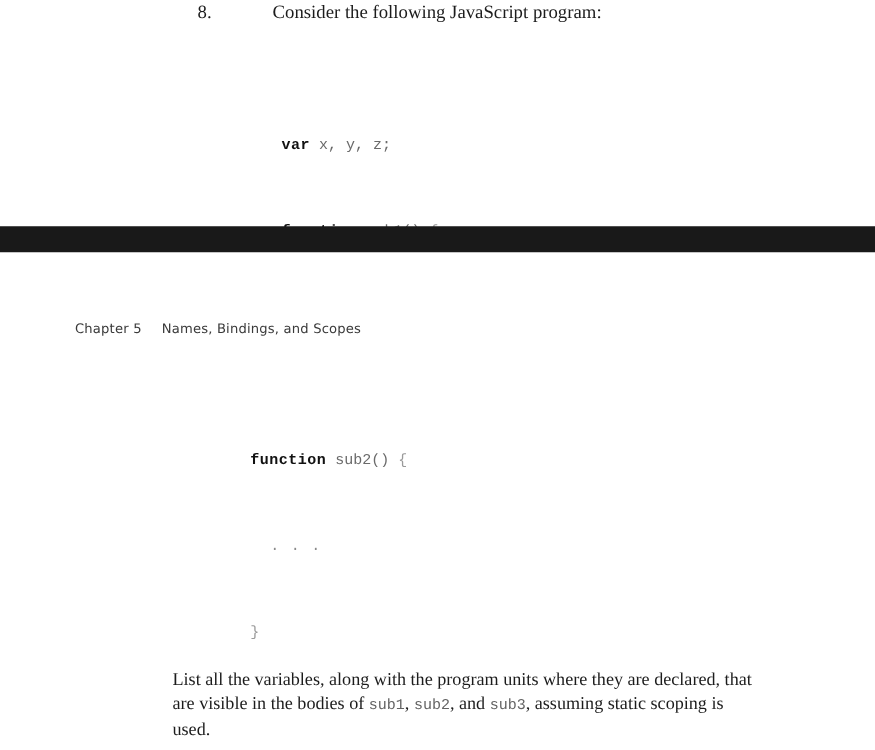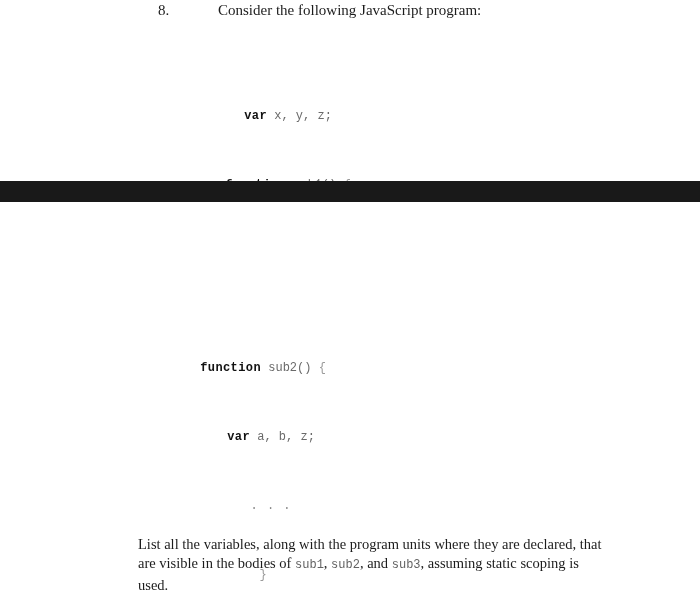--- a/index.html
+++ b/index.html
@@ -50,21 +50,20 @@
     margin-left: 36px;
   }
 
   
   .code-block {
     font-family: "Liberation Mono", "DejaVu Sans Mono", monospace;
     font-size: 12px;
     line-height: 23px;
     color: #6d6d6d;
     white-space: pre;
-    text-align: center;
   }
   .code-line {
     white-space: pre;
     height: 23px;
   }
   .kw {
     font-weight: bold;
     color: #111111;
     letter-spacing: 0.4px;
   }
@@ -166,28 +165,28 @@
       <span class="kw">var</span><span class="idf"> a, y, z;</span><span class="brace"></span>
     </div>
   </div>
 
 </div>
 
 <div class="page-separator" style="background: rgb(25, 25, 25);"></div>
 
 <div class="page-bottom">
 
+  <div class="running-head">
+    <span class="chapter-label">Chapter 5</span><span>Names, Bindings, and Scopes</span>
+  </div>
 
   <div class="code-block code-bottom">
     <div class="code-line indent-2">
       <span class="kw">function</span><span class="idf"> sub2()</span><span class="brace"> {</span>
     </div>
-    <div class="code-line indent-3" style="padding-left:34px;">
-      <span class="kw">var</span><span class="idf"> a, b, z;</span><span class="brace"></span>
-    </div>
     <div class="code-line" style="padding-left:34px;">
       <span class="kw"></span><span class="dots">. . .</span><span class="brace"></span>
     </div>
     <div class="code-line" style="padding-left:18px;">
       <span class="kw"></span><span class="idf"></span><span class="brace">}</span>
     </div>
     
     
     
     

